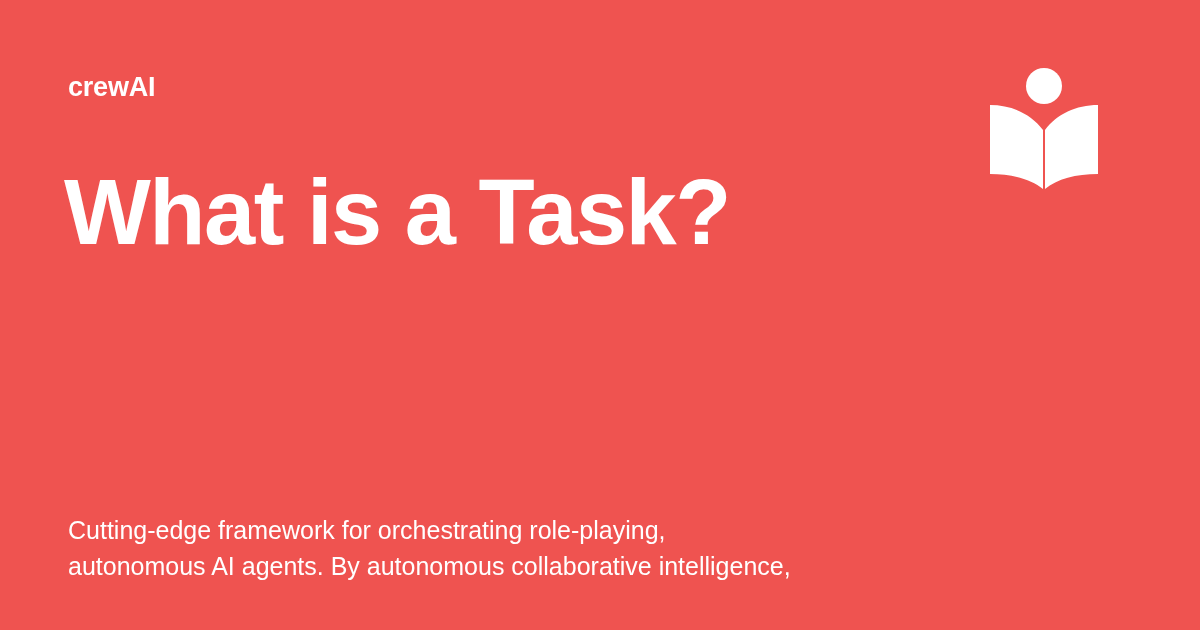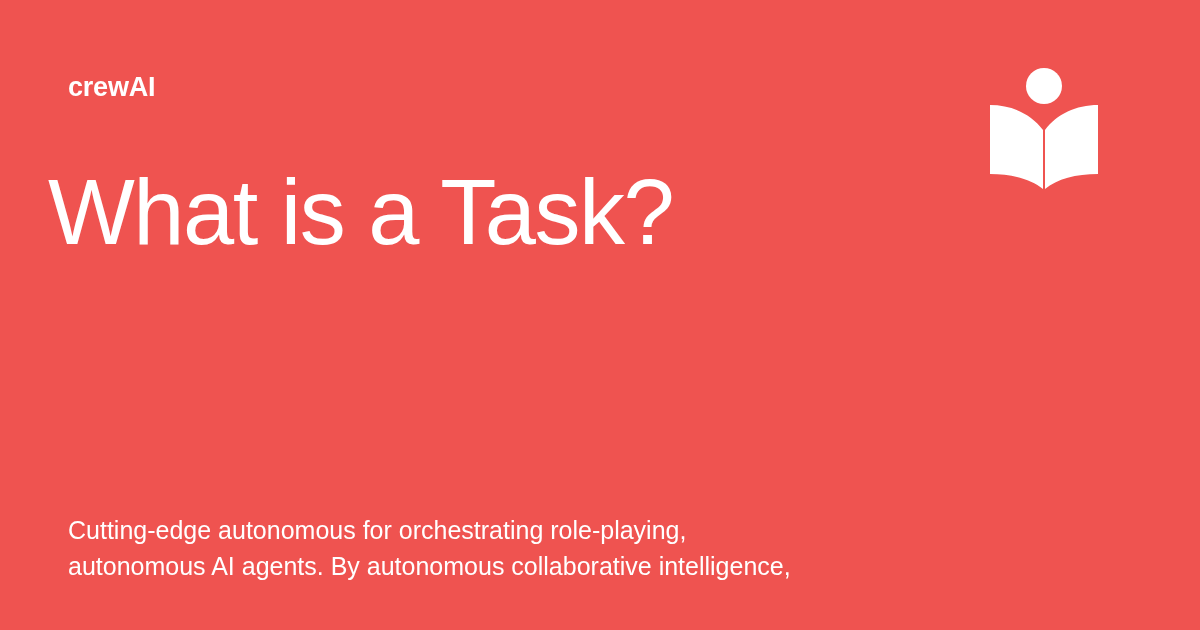--- a/index.html
+++ b/index.html
@@ -33,26 +33,26 @@
     letter-spacing: -0.2px;
     color: #FFFFFF;
     line-height: 34px;
     white-space: nowrap;
     text-align: center;
   }
 
   
   .headline {
     position: absolute;
-    left: 48px;
+    left: 64px;
     top: 160px;
     width: 880px;
     margin: 0;
     font-size: 92px;
-    font-weight: normal;
+    font-weight: bold;
     line-height: 104px;
     letter-spacing: -1.5px;
     color: #FFFFFF;
   }
 
   
   .description {
     position: absolute;
     left: 68px;
     top: 512px;
@@ -84,21 +84,21 @@
 </head>
 <body>
 
 <div class="og-card">
 
   <div class="brand">crewAI</div>
 
   <h1 class="headline">What is a Task?</h1>
 
   <div class="description">
-    <span class="desc-line">Cutting-edge autonomous for orchestrating role-playing,</span>
+    <span class="desc-line">Cutting-edge framework for orchestrating role-playing,</span>
     <span class="desc-line">autonomous AI agents. By autonomous collaborative intelligence,</span>
   </div>
 
   <div class="reader-icon">
     <svg viewBox="0 0 116 132" xmlns="http://www.w3.org/2000/svg" aria-hidden="true">
 
       <circle cx="58" cy="24" r="18" fill="#FFFFFF"></circle>
 
       <path d="M4 43 L4 112 C26 112 45 117 57 127 L57 68 C45 52 26 43 4 43 Z" fill="#FFFFFF"></path>
 

